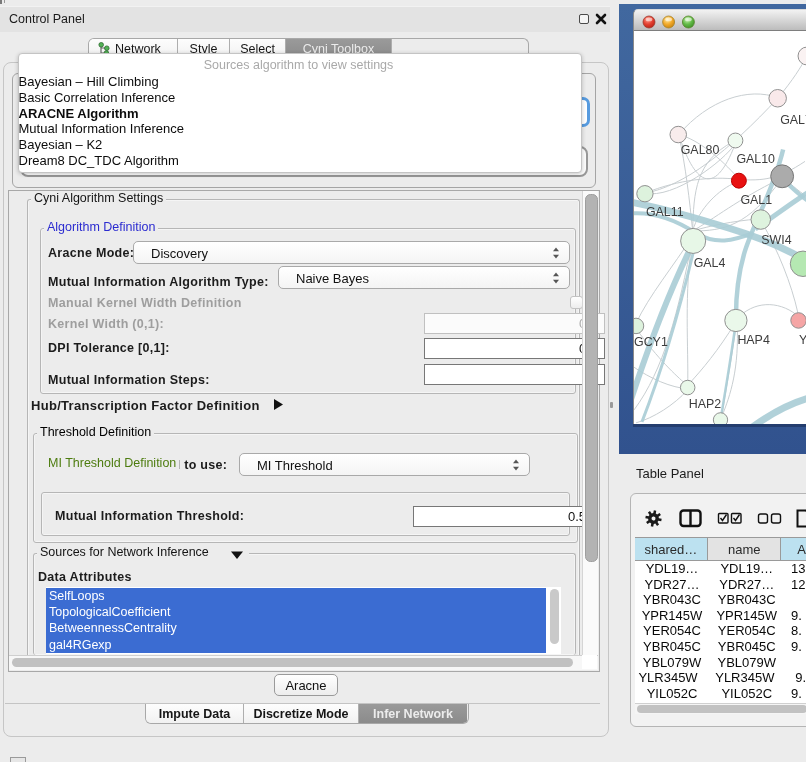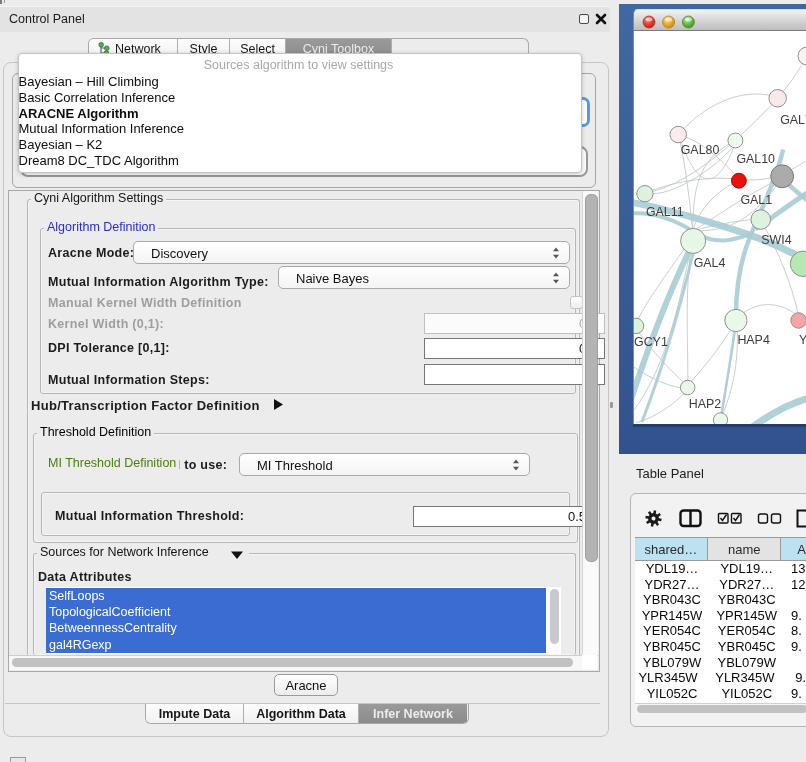--- a/index.html
+++ b/index.html
@@ -135,21 +135,21 @@
 <div class="abs" style="left:9px;top:655px;width:589px;height:14px;background:#f7f7f7;border-top:1px solid #cfcfcf;"></div>
 <div class="abs" style="left:12px;top:658px;width:561px;height:9px;background:#c1c1c1;border-radius:4.5px;"></div>
 <div class="abs" style="left:582px;top:655px;width:15px;height:14px;background:#fff;"></div>
 
 <div class="abs" style="left:274px;top:674px;width:62px;height:20px;background:linear-gradient(#ffffff,#ededed);border:1px solid #9a9a9a;border-radius:5px;font-size:13px;color:#111;display:flex;align-items:center;justify-content:center;">Aracne</div>
 
 <div class="abs" style="left:5px;top:703px;width:595px;height:1px;background:#c4c4c4;"></div>
 <div class="abs" style="left:145px;top:704px;width:322px;height:19px;border:1px solid #a8a8a8;border-top:none;border-radius:0 0 6px 6px;overflow:hidden;display:flex;">
   <div class="seg b" style="width:97px;">Impute Data</div>
   <div class="sep"></div>
-  <div class="seg b" style="width:114px;">Algorithm Data</div>
+  <div class="seg b" style="width:114px;">Discretize Mode</div>
   <div class="sep"></div>
   <div class="seg sel" style="width:108px;font-weight:bold;">Infer Network</div>
 </div>
 
 <div class="abs" style="left:10px;top:757px;width:14px;height:10px;border:1px solid #9a9a9a;background:#e6e6e6;"></div>
 
 <div class="abs" style="left:17.5px;top:53px;width:562px;height:118px;background:#fff;border:1px solid #c4c4c4;border-radius:4px;box-shadow:0 1px 4px rgba(0,0,0,0.22);"></div>
 <div class="abs" style="left:17.5px;top:58px;width:562px;text-align:center;font-size:12.5px;color:#a9a9a9;">Sources algorithm to view settings</div>
 <div class="abs" style="left:18.5px;top:74px;font-size:13px;color:#0c0c0c;line-height:15.8px;">Bayesian – Hill Climbing<br>Basic Correlation Inference<br><span class="b">ARACNE Algorithm</span><br>Mutual Information Inference<br>Bayesian – K2<br>Dream8 DC_TDC Algorithm</div>
 

